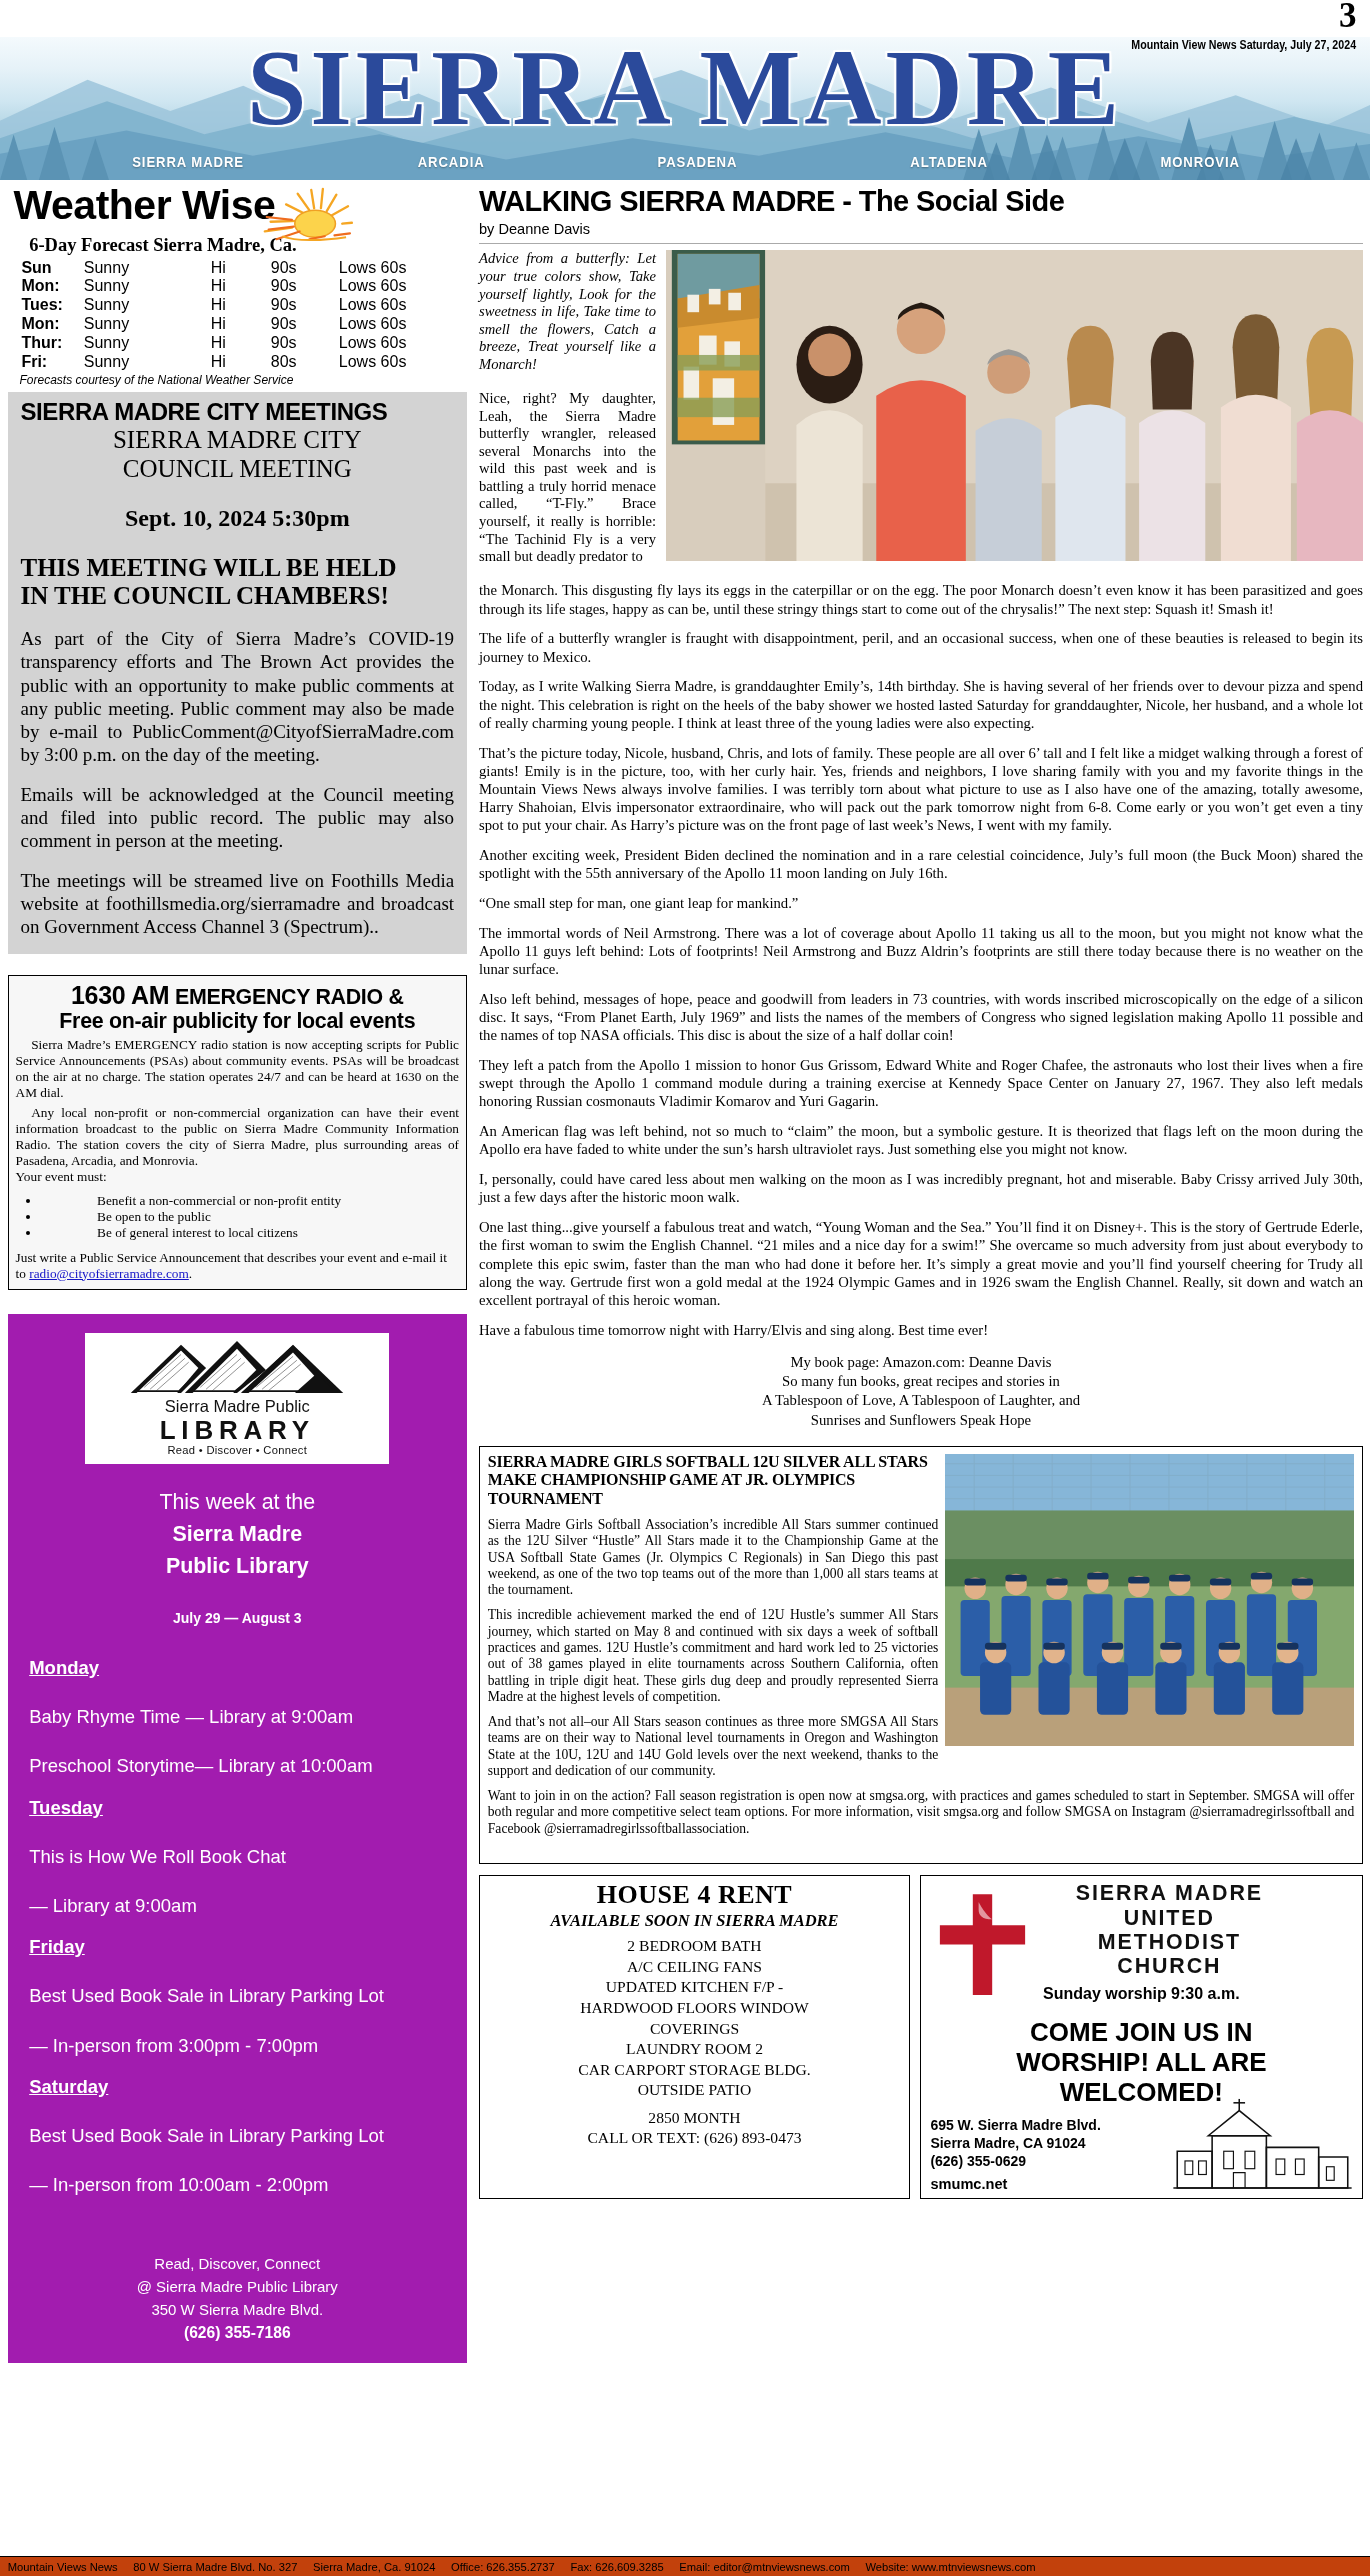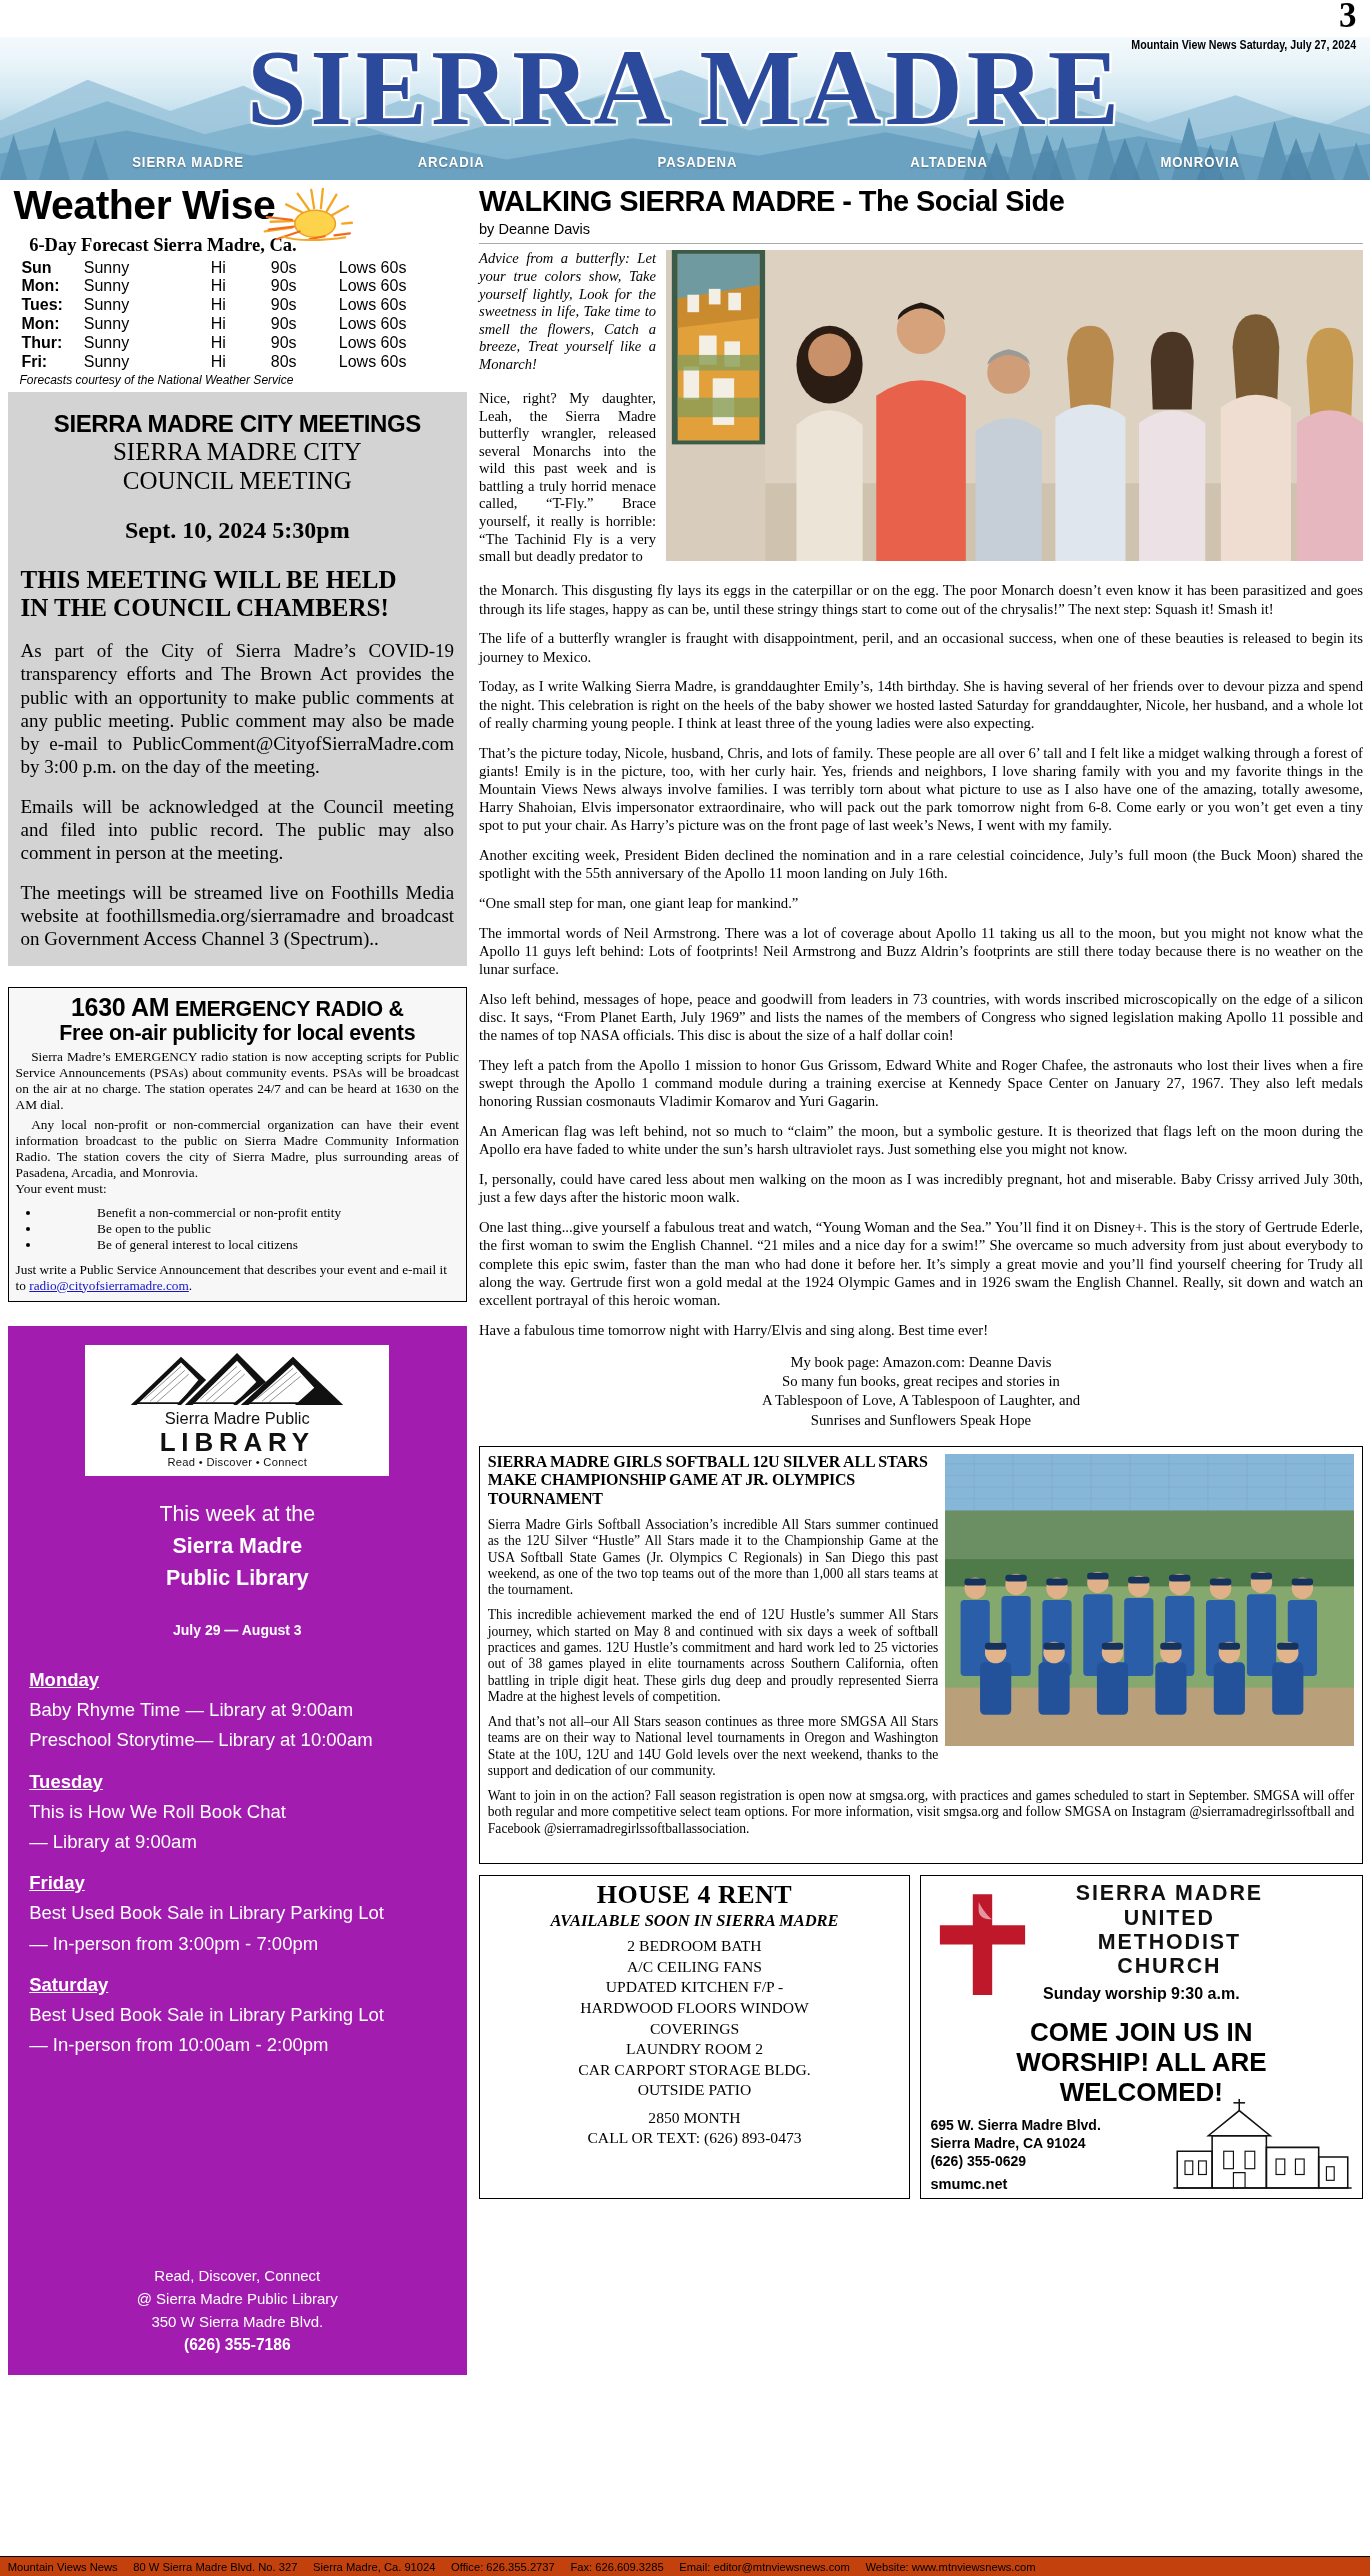--- a/index.html
+++ b/index.html
@@ -80,21 +80,21 @@
   table.wx td.t { width:68px; }
   .wx-credit {
     font-family:"Liberation Sans", sans-serif; font-style:italic; font-size:12px;
     margin:1px 0 0 11.7px;
   }
 
   
   .meet-box { background:#d3d3d3; margin-top:4.9px; padding:6.8px 12.7px 15.6px 12.7px; }
   .meet-h1 {
     font-family:"Liberation Sans", sans-serif; font-weight:bold;
-    font-size:24px; text-align:center; letter-spacing:-0.4px; line-height:1.12;margin-top:12px;
+    font-size:24px; text-align:left; letter-spacing:-0.4px; line-height:1.12;
   }
   .meet-h2 {
     font-family:"Liberation Serif", serif; font-size:25px; text-align:center;
     line-height:1.14; margin-top:1px;
   }
   .meet-date {
     font-family:"Liberation Serif", serif; font-weight:bold; font-size:24px;
     text-align:center; margin-top:21.4px;
   }
   .meet-held {
@@ -131,21 +131,21 @@
     background:#ffffff; width:304px; margin:3.9px auto 0 auto; padding:5.8px 0 7.8px 0; text-align:center;
   }
   .lib-logo-mtn { width:226px; height:56px; display:block; margin:0 auto; }
   .lib-logo-t1 { font-family:"Liberation Sans", sans-serif; font-size:16.5px; color:#111; margin-top:1.9px; }
   .lib-logo-t2 { font-family:"Liberation Sans", sans-serif; font-size:26px; font-weight:bold; letter-spacing:5.8px; color:#111; line-height:1.1; }
   .lib-logo-t3 { font-family:"Liberation Sans", sans-serif; font-size:11.2px; color:#111; letter-spacing:0.3px; }
   .lib-intro { text-align:center; font-family:"Liberation Sans", sans-serif; font-size:21.4px; margin-top:21.4px; line-height:1.5; }
   .lib-dates { text-align:center; font-family:"Liberation Sans", sans-serif; font-size:14px; font-weight:bold; margin-top:28px; }
   .lib-sched { padding:0 21.4px; margin-top:31px; }
   .lib-day { font-family:"Liberation Sans", sans-serif; font-size:18.5px; font-weight:bold; text-decoration:underline; margin-top:19.5px; }
-  .lib-ev  { font-family:"Liberation Sans", sans-serif; font-size:18.5px; margin-top:7px; line-height:1.25; }
+  .lib-ev  { font-family:"Liberation Sans", sans-serif; font-size:18.5px; margin-top:26px; line-height:1.25; }
   .lib-foot { text-align:center; font-family:"Liberation Sans", sans-serif; font-size:15px; line-height:1.52; position:absolute; bottom:17.5px; left:0; width:100%; }
   .lib-foot .ph { font-weight:bold; font-size:15.6px; }
 
   
   .art-title {
     font-family:"Liberation Sans", sans-serif; font-weight:bold; font-size:29px;
     letter-spacing:-0.6px; margin-top:4.9px;
   }
   .art-by { font-family:"Liberation Sans", sans-serif; font-size:14.6px; margin-top:2.9px; }
   .art-rule { border-top:1px solid #aaa; margin:5.8px 0 6.8px 0; }

